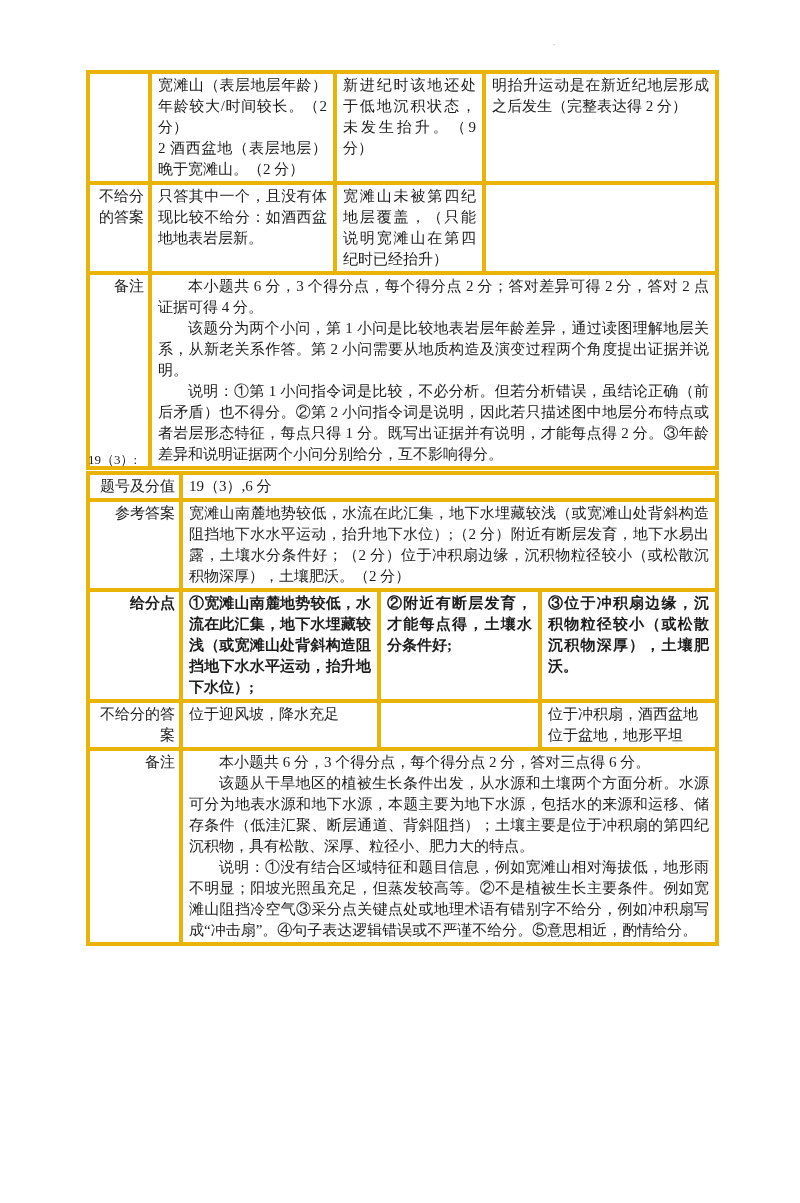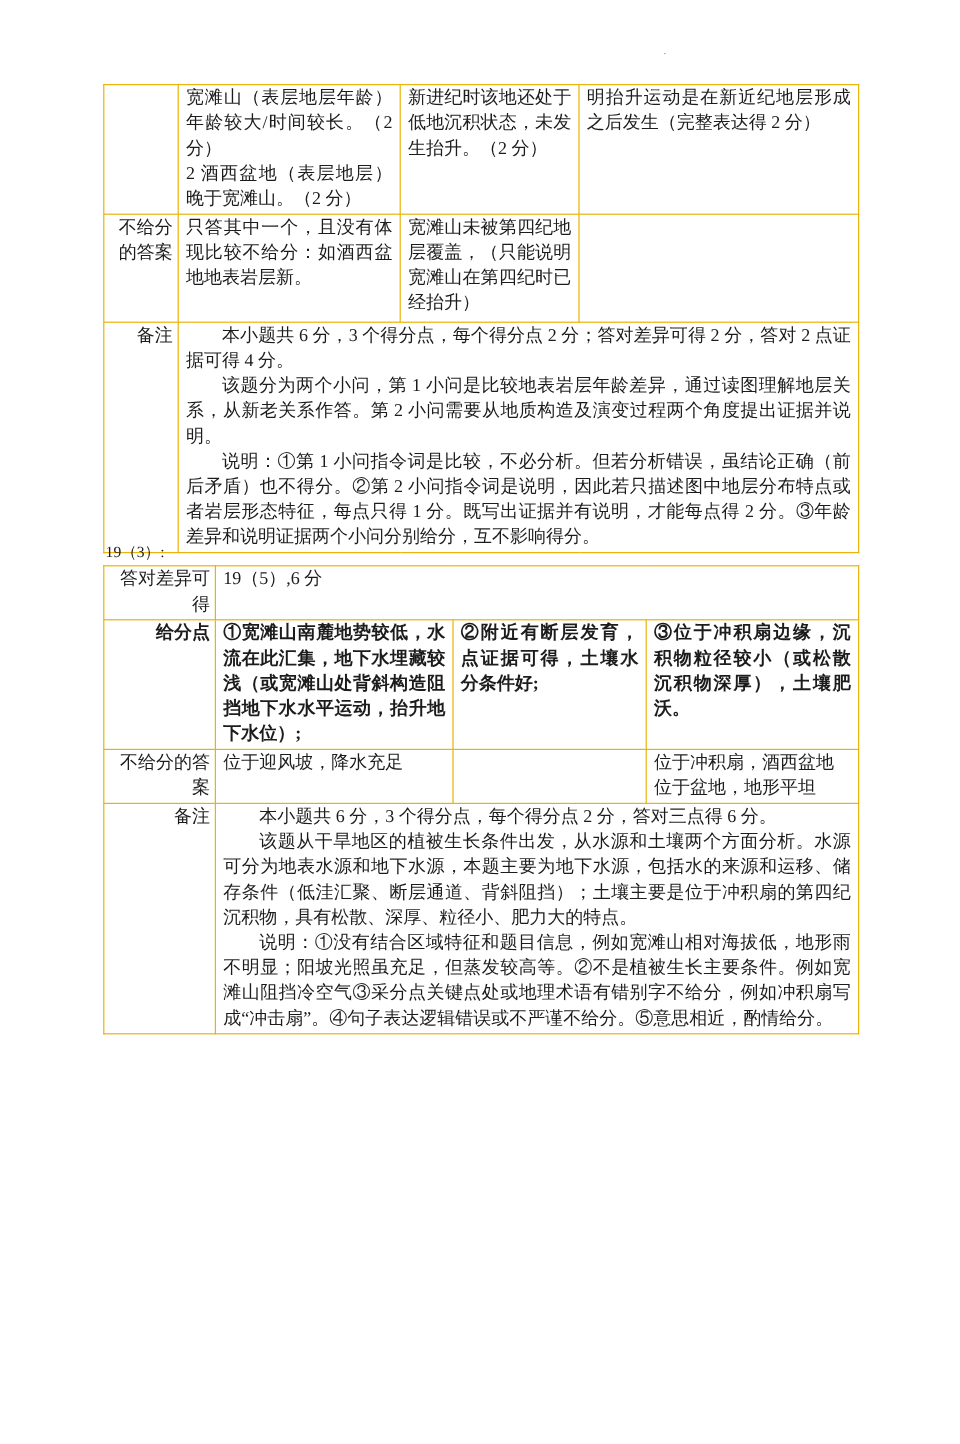--- a/index.html
+++ b/index.html
@@ -24,21 +24,21 @@
     line-height: 9px;
   }
   table.rubric {
     position: absolute;
     left: 86px;
     width: 629px;
     border-collapse: collapse;
     table-layout: fixed;
   }
   table.rubric td {
-    border: 1px solid #eab308;
+    border: 4px solid #eab308;
     vertical-align: top;
     padding: 1px 6px 1px 6px;
     font-size: 15px;
     line-height: 21px;
     text-align: justify;
     word-break: break-all;
     overflow: hidden;
   }
   table.rubric td.label-cell {
     text-align: right;
@@ -78,21 +78,21 @@
       <col class="c3">
       <col class="c4">
     </colgroup>
   <tbody>
       <tr style="height:108px;">
     <td class="label-cell"></td>
     <td>
       <div>宽滩山（表层地层年龄）年龄较大/时间较长。（2 分）</div>
       <div>2 酒西盆地（表层地层）晚于宽滩山。（2 分）</div>
     </td>
-    <td>新进纪时该地还处于低地沉积状态，未发生抬升。（2 分）</td>
+    <td>新进纪时该地还处于低地沉积状态，未发生抬升。（9 分）</td>
     <td>明抬升运动是在新近纪地层形成之后发生（完整表达得 2 分）</td>
   </tr>
   <tr style="height:90px;">
     <td class="label-cell">不给分的答案</td>
     <td>只答其中一个，且没有体现比较不给分：如酒西盆地地表岩层新。</td>
     <td>宽滩山未被第四纪地层覆盖，（只能说明宽滩山在第四纪时已经抬升）</td>
     <td></td>
   </tr>
   <tr style="height:159px;">
     <td class="label-cell">备注</td>
@@ -109,27 +109,31 @@
 
 <table id="table2" class="rubric">
   <colgroup>
       <col class="c1">
       <col class="c2">
       <col class="c3">
       <col class="c4">
     </colgroup>
   <tbody>
       <tr style="height:26px;">
-    <td class="label-cell">答对差异可得</td>
-    <td colspan="3">19（5）,6 分</td>
+    <td class="label-cell">题号及分值</td>
+    <td colspan="3">19（3）,6 分</td>
+  </tr>
+  <tr style="height:88px;">
+    <td class="label-cell">参考答案</td>
+    <td colspan="3">宽滩山南麓地势较低，水流在此汇集，地下水埋藏较浅（或宽滩山处背斜构造阻挡地下水水平运动，抬升地下水位）;（2 分）附近有断层发育，地下水易出露，土壤水分条件好；（2 分）位于冲积扇边缘，沉积物粒径较小（或松散沉积物深厚），土壤肥沃。（2 分）</td>
   </tr>
   <tr style="height:105px;font-weight:bold;">
     <td class="label-cell">给分点</td>
     <td>①宽滩山南麓地势较低，水流在此汇集，地下水埋藏较浅（或宽滩山处背斜构造阻挡地下水水平运动，抬升地下水位）;</td>
-    <td>②附近有断层发育，点证据可得，土壤水分条件好;</td>
+    <td>②附近有断层发育，才能每点得，土壤水分条件好;</td>
     <td>③位于冲积扇边缘，沉积物粒径较小（或松散沉积物深厚），土壤肥沃。</td>
   </tr>
   <tr style="height:44px;">
     <td class="label-cell">不给分的答案</td>
     <td>位于迎风坡，降水充足</td>
     <td></td>
     <td>
       <div>位于冲积扇，酒西盆地</div>
       <div>位于盆地，地形平坦</div>
     </td>

